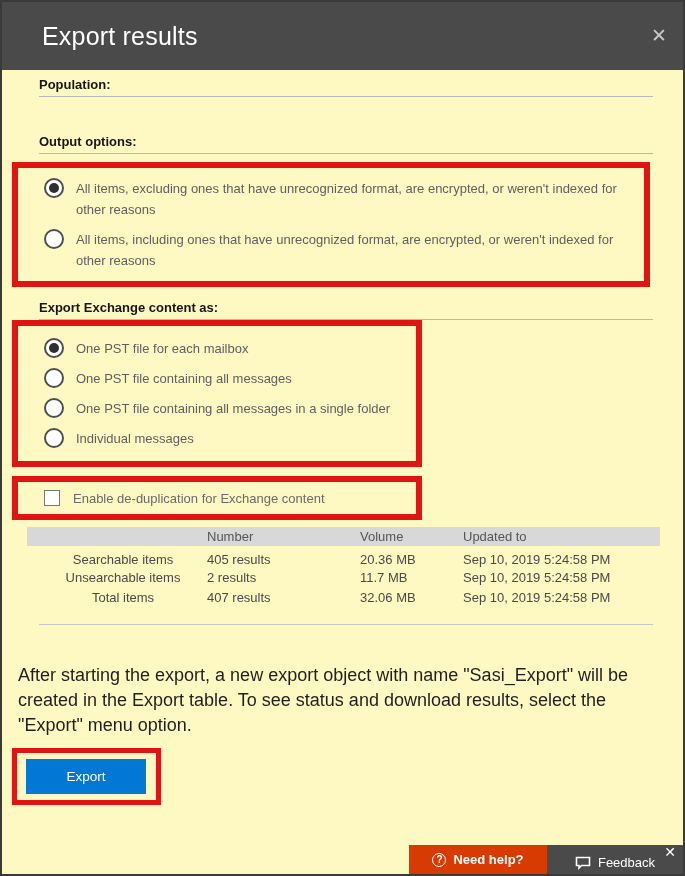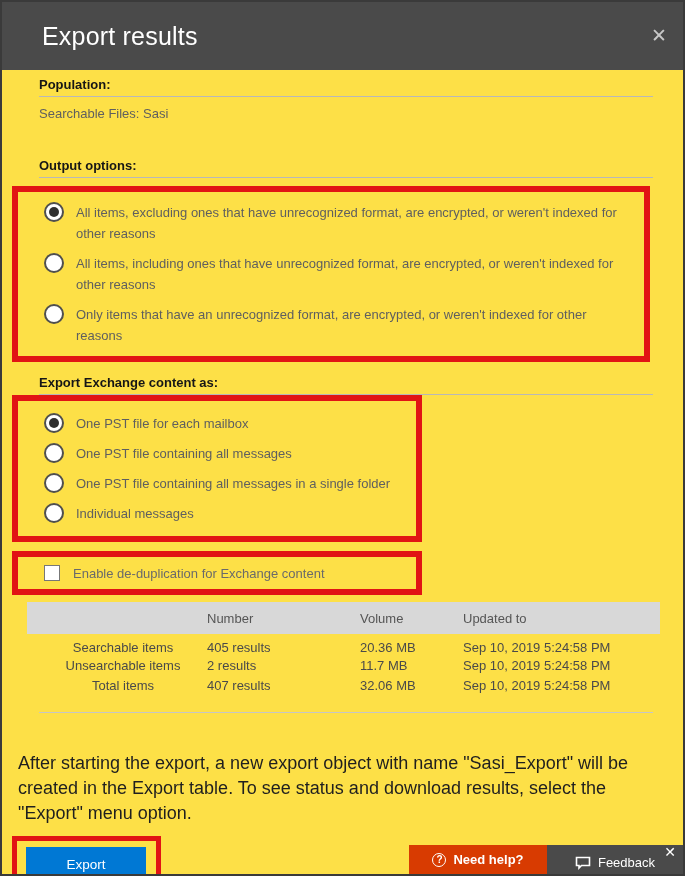--- a/index.html
+++ b/index.html
@@ -1,21 +1,21 @@
 <!DOCTYPE html>
 <html><head>
 <meta charset="utf-8">
 <style>
   * { margin:0; padding:0; box-sizing:border-box; }
   html,body { background:#fff; }
   body { font-family:"Liberation Sans","DejaVu Sans",sans-serif; }
 
   .dialog {
     position:relative; width:685px; height:876px;
-    background:#fde047; border:2px solid #3a3a3a; overflow:hidden;
+    background:#fef9c3; border:2px solid #3a3a3a; overflow:hidden;
   }
 
   
   .dlg-header {
     height:68px; background:#4a4a4a; color:#fff;
     display:flex; align-items:center; padding-left:40px; position:relative;
   }
   .dlg-title { font-size:25px; font-weight:300; letter-spacing:0.2px; }
   .dlg-close {
     position:absolute; right:16px; top:24px; color:#c8c8c8;
@@ -62,21 +62,21 @@
     background:#fff; margin-right:13px;
   }
   .chk-label { font-size:13px; color:#6a6a6a; }
 
   
   .est-table { margin:7px 0 0 25px; width:633px; border-collapse:collapse; table-layout:fixed; }
   .est-table col.c1 { width:180px; } .est-table col.c2 { width:153px; }
   .est-table col.c3 { width:103px; } .est-table col.c4 { width:197px; }
   .est-table th {
     background:#d8d8d8; font-weight:400; color:#555; font-size:13px;
-    text-align:left; height:32px; padding:0;
+    text-align:left; height:19px; padding:0;
   }
   .est-table td {
     font-size:13px; color:#4a4a4a; text-align:left; height:20px; padding:0;
   }
   .est-table th:first-child, .est-table td:first-child { padding-left:12px;text-align:center; }
   .est-table tbody tr:first-child td { padding-top:6px; }
 
   .bottom-rule { margin:17px 30px 0 37px; border-bottom:1px solid #c6c6c6; }
 
   
@@ -115,36 +115,31 @@
 <body>
 
 <div class="dialog">
 
   <div class="dlg-header">
     <span class="dlg-title">Export results</span>
     <span class="dlg-close">✕</span>
   </div>
 
   <div class="sec-heading h-pop">Population:</div>
-  <div class="pop-value">Searchable Files:  Sasi</div>
 
   <div class="sec-heading h-out">Output options:</div>
 
   <div class="anno anno-1">
     <div class="opt-row">
       <span class="radio selected"></span>
       <span class="opt-label">All items, excluding ones that have unrecognized format, are encrypted, or weren't indexed for other reasons</span>
     </div>
     <div class="opt-row">
       <span class="radio"></span>
       <span class="opt-label">All items, including ones that have unrecognized format, are encrypted, or weren't indexed for other reasons</span>
-    </div>
-    <div class="opt-row">
-      <span class="radio"></span>
-      <span class="opt-label">Only items that have an unrecognized format, are encrypted, or weren't indexed for other reasons</span>
     </div>
   </div>
 
   <div class="sec-heading h-exch">Export Exchange content as:</div>
 
   <div class="anno anno-2">
     <div class="opt-row">
       <span class="radio selected"></span>
       <span class="opt-label">One PST file for each mailbox</span>
     </div>

